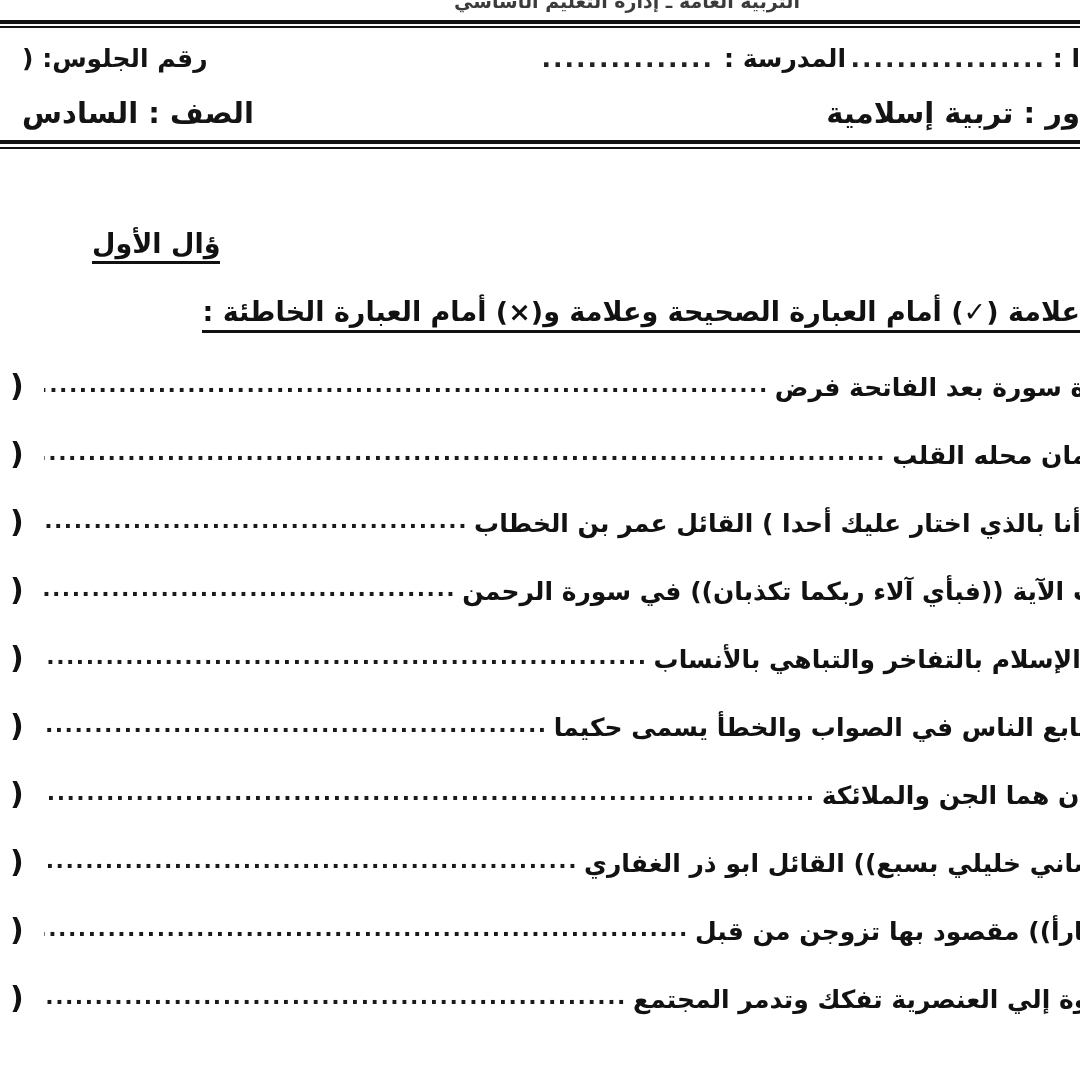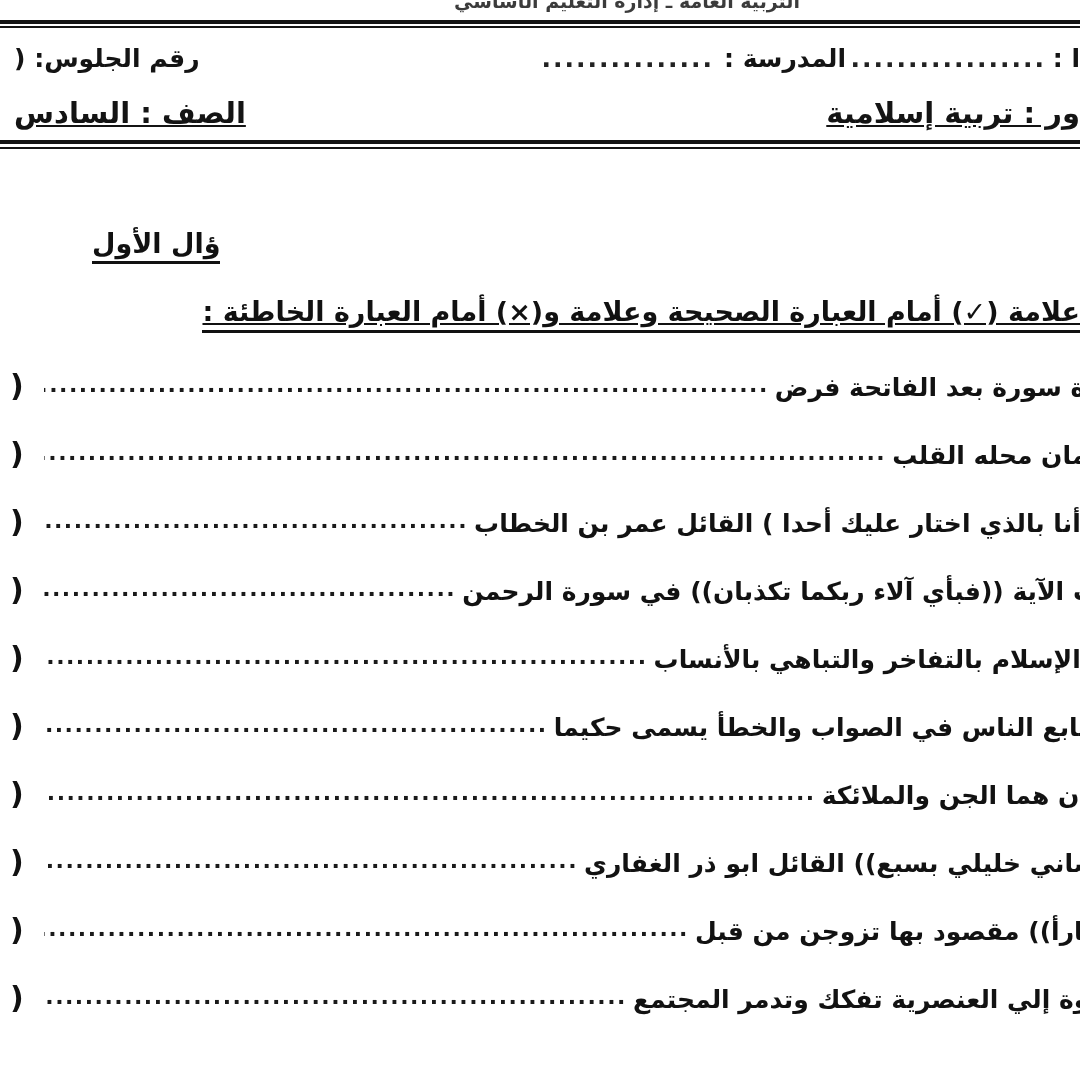--- a/index.html
+++ b/index.html
@@ -64,33 +64,33 @@
     white-space: nowrap;
   }
   .hdr-row.line1 { top: 38px; height: 40px; }
   .hdr-row.line2 { top: 90px; height: 46px; }
 
   .hdr-cell {
     font-weight: bold;
     color: #141414;
   }
   .line1 .hdr-cell { font-size: 25px; }
-  .line2 .hdr-cell { font-size: 29px; text-decoration: underline; }
+  .line2 .hdr-cell { font-size: 29px; }
 
   .dots-fill {
     letter-spacing: 2px;
     font-weight: bold;
     color: #222;
   }
 
   .spacer-flex { flex: 1 1 auto; }
 
   
   .hdr-left-label {
-    margin-left: 14px;
+    margin-left: 22px;
   }
 
   
   .q-title {
     position: absolute;
     top: 228px;
     right: 0;
     width: 1000px;
     text-align: left;
     font-size: 27px;
@@ -112,21 +112,20 @@
     font-size: 27px;
     font-weight: bold;
     color: #111;
     direction: rtl;
     text-align: right;
     letter-spacing: 0.5px;
   }
   .q-instruction span.u {
     border-bottom: 3px solid #111;
     padding-bottom: 3px;
-    text-decoration: underline;
   }
 
   
   .statements {
     position: absolute;
     top: 368px;
     right: 0;
     width: 1080px;
   }
   .stmt-row {

